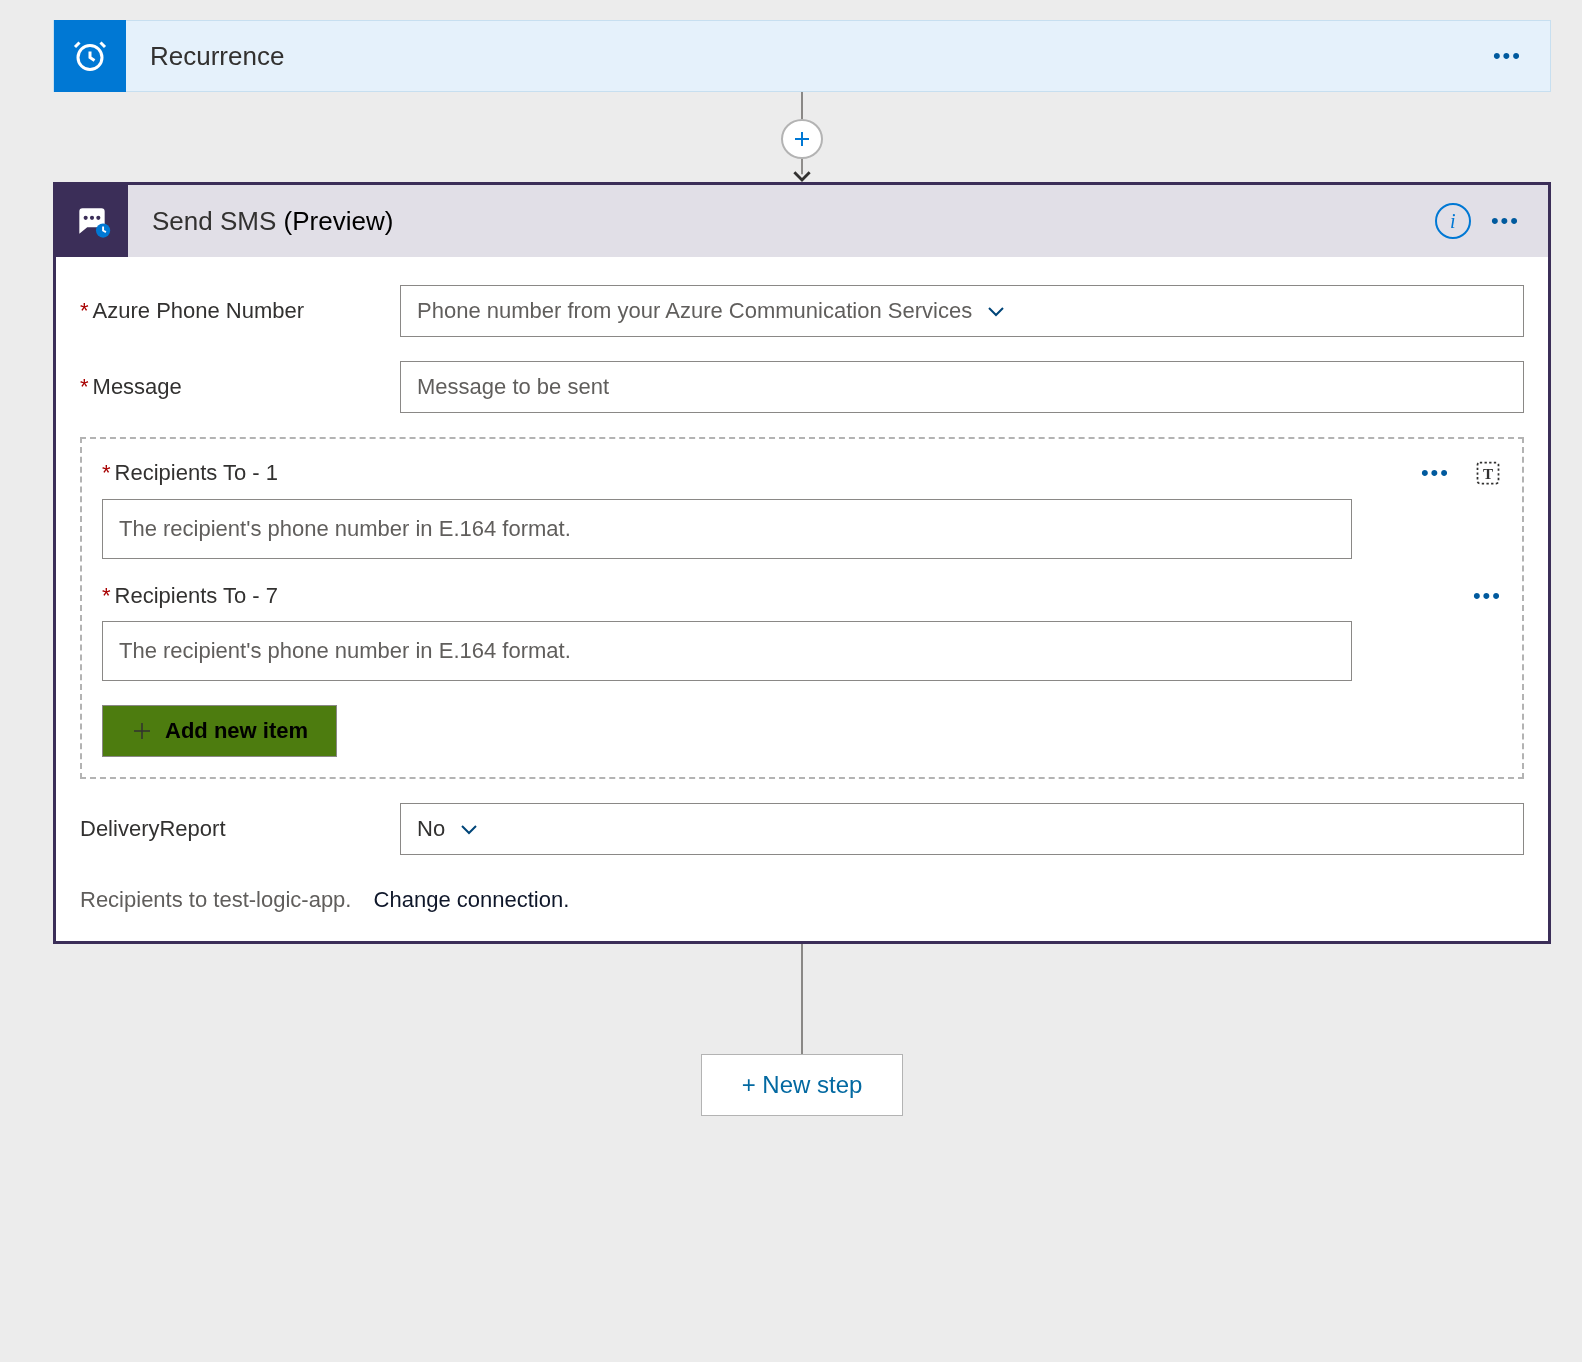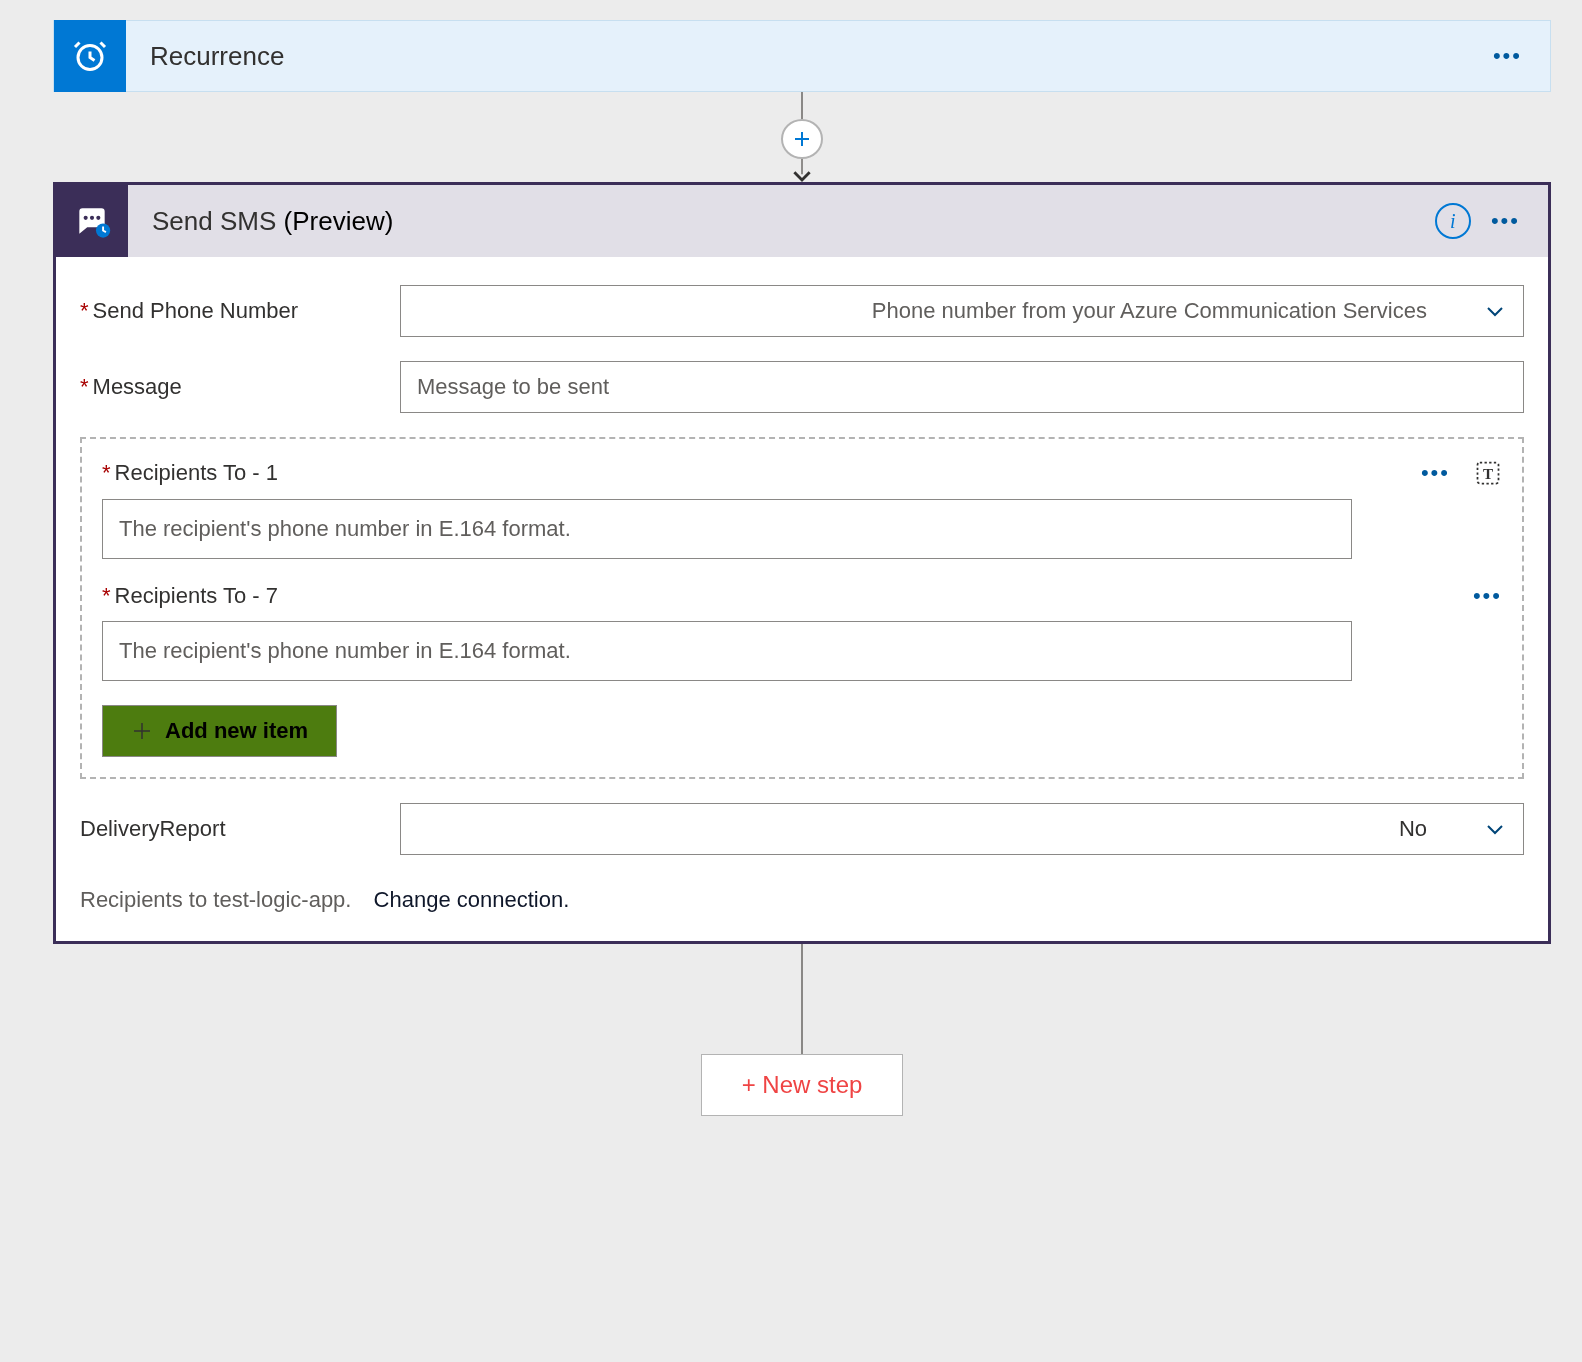--- a/index.html
+++ b/index.html
@@ -159,23 +159,22 @@
       padding: 0 16px;
       font-size: 22px;
       color: #323130;
       background: #fff;
       font-family: inherit;
     }
     .field-input::placeholder { color: #605e5c; }
     .field-select {
       display: flex;
       align-items: center;
-      justify-content: flex-end;
-      cursor: pointer;
-      gap: 44px;
+      justify-content: flex-start;
+      cursor: pointer;
     }
     .select-placeholder { color: #605e5c; }
     .select-value { color: #323130; }
     .chevron {
       color: #004578;
       flex-shrink: 0;
       margin-left: 12px;
     }
     
     .recipients-box {
@@ -249,21 +248,21 @@
     .long-line {
       width: 2px;
       height: 110px;
       background: #8a8886;
     }
     .new-step-btn {
       border: 1px solid #b3b3b3;
       background: #fff;
       padding: 16px 40px;
       font-size: 24px;
-      color: #ef4444;
+      color: #0369a1;
       cursor: pointer;
       font-family: inherit;
     }
   </style>
 </head>
 <body>
 
 <div class="canvas">
 
   <div class="recurrence-card">
@@ -314,21 +313,21 @@
             <span>i</span>
           </div>
         <div class="dots">•••</div>
       </div>
     </div>
 
     <div class="sms-body">
 
       <div class="field-row">
         <div class="field-label">
-          <span class="req">*</span><span>Send Phone Number</span>
+          <span class="req">*</span><span>Azure Phone Number</span>
         </div>
         <div class="field-select">
           <span class="select-placeholder">Phone number from your Azure Communication Services</span>
           <svg class="chevron" width="24" height="24" viewBox="0 0 24 24" fill="none" stroke="#004578" stroke-width="2">
               <path d="M5 9l7 7 7-7"></path>
             </svg>
         </div>
       </div>
 
       <div class="field-row">

